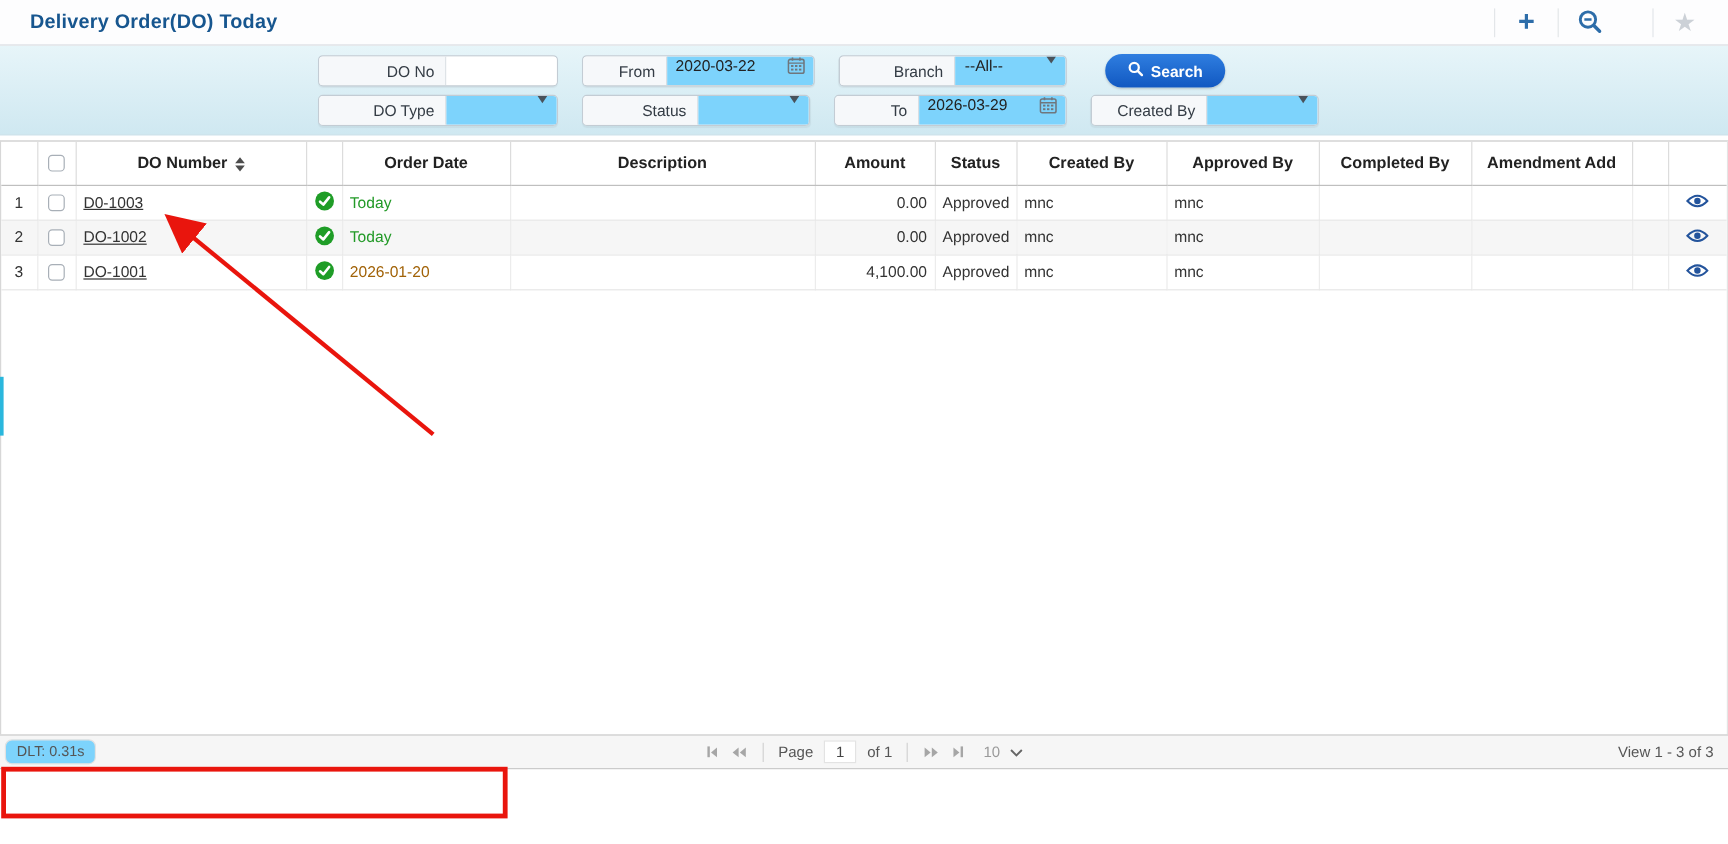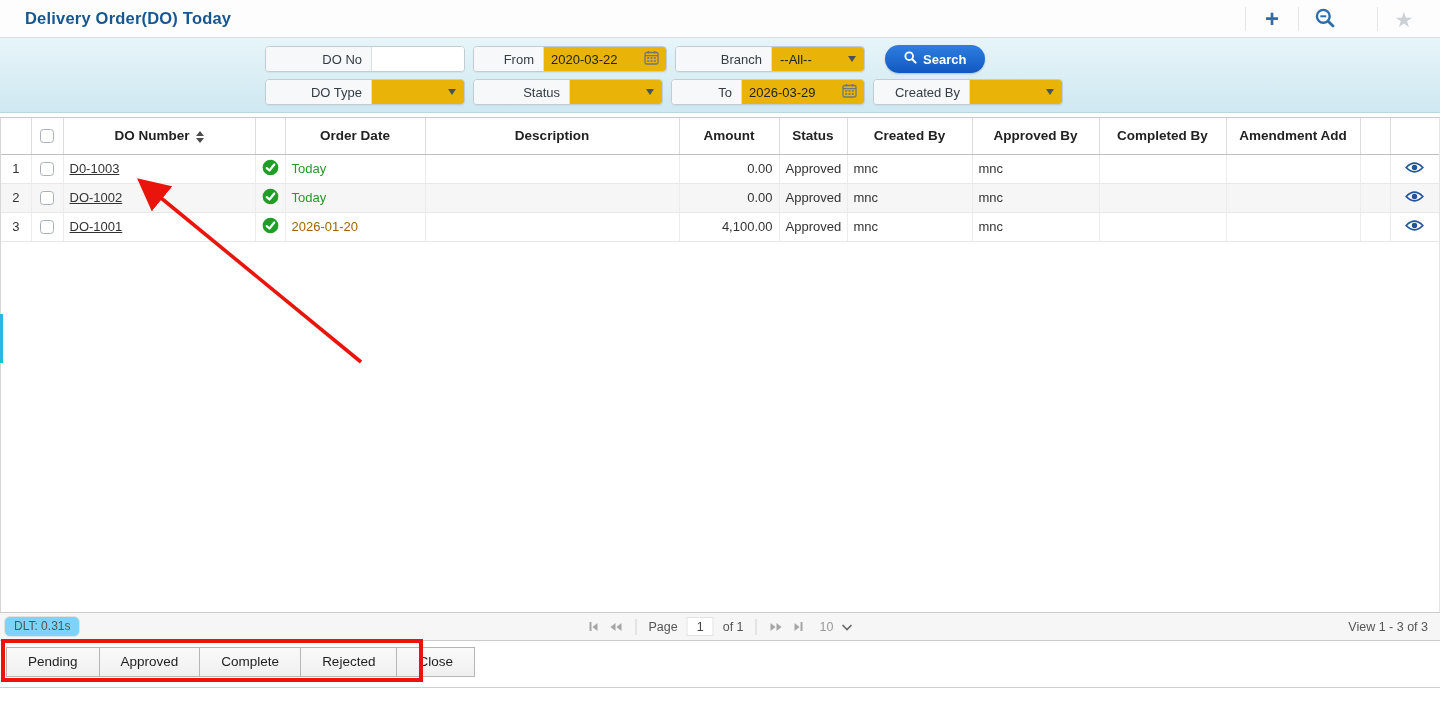--- a/index.html
+++ b/index.html
@@ -13,23 +13,23 @@
   .page-title { font-size:16.5px; font-weight:bold; color:#17568f; letter-spacing:.2px; }
   .title-actions { position:absolute; right:10px; top:0; height:38px; display:flex; align-items:center; }
   .hsep { width:1px; height:24px; background:#e3e6e9; }
   .icon-btn { background:none; border:none; width:52px; height:34px; display:flex; align-items:center; justify-content:center; cursor:pointer; }
   .plus-glyph { font-size:24px; font-weight:bold; color:#2d6da9; line-height:1; }
   .star-glyph { font-size:21px; color:#ccd1d7; line-height:1; }
 
   
   .filterbar { height:75px; background:linear-gradient(#e7f5f9,#cfe8f1); border-bottom:1px solid #b9d7e3; padding:8px 0 0 265px; }
   .frow { display:flex; align-items:center; height:26px; margin-bottom:7px; }
-  .fgroup { display:flex; height:26px; border:1px solid #c3ccd4; border-radius:4px; background:#fff; overflow:hidden; margin-right:8px; box-shadow:0 1px 1px rgba(0,0,0,.05); }
+  .fgroup { display:flex; height:26px; border:1px solid #c3ccd4; border-radius:4px; background:#fff; overflow:hidden; margin-right:20px; box-shadow:0 1px 1px rgba(0,0,0,.05); }
   .flabel { display:flex; align-items:center; justify-content:flex-end; background:#f6f8fa; padding:0 9px; font-size:13px; color:#343c45; border-right:1px solid #d8dee3; }
-  .fctrl { display:flex; align-items:center; background:#eab308; position:relative; }
+  .fctrl { display:flex; align-items:flex-start; background:#7dd3fc; position:relative; }
   input.finput { border:none; outline:none; height:100%; width:100%; padding:0 6px; font:13px "Liberation Sans",sans-serif; color:#222; }
   .fselect { justify-content:space-between; padding:0 8px; cursor:pointer; }
   .fdate { justify-content:space-between; padding:0 7px; cursor:pointer; }
   .fvalue { font-size:13px; color:#222; white-space:nowrap; }
   .dd-arrow { width:0; height:0; border-left:4.5px solid transparent; border-right:4.5px solid transparent; border-top:6px solid #49525b; margin-left:6px; }
   .search-btn { display:flex; align-items:center; gap:6px; background:linear-gradient(#2f7ee0,#1158c1); border:none; border-radius:15px; height:28px; padding:0 19px; color:#fff; font-weight:bold; font-size:13px; margin-left:12px; cursor:pointer; box-shadow:0 1px 2px rgba(0,0,0,.2); font-family:"Liberation Sans",sans-serif; }
 
   .grid-spacer { height:4px; background:#fff; }
 
   
@@ -355,30 +355,20 @@
         <span>
           <svg width="11" height="7" viewBox="0 0 11 7">
               <polyline points="1,1 5.5,5.5 10,1" fill="none" stroke="#666" stroke-width="1.6"></polyline>
             </svg>
         </span>
       </span>
     </div>
     <div class="view-info">View 1 - 3 of 3</div>
   </div>
 
-  <div class="tabs-region">
-    <div class="tabsbar">
-      <div class="tab">Pending</div>
-      <div class="tab">Approved</div>
-      <div class="tab">Complete</div>
-      <div class="tab">Rejected</div>
-      <div class="tab">Close</div>
-    </div>
-    <div class="bottom-line"></div>
-  </div>
 
   <div class="annot-rect"></div>
   <svg class="annot-arrow" width="1440" height="703" viewBox="0 0 1440 703">
     <defs>
       <marker id="ah" markerWidth="9" markerHeight="9" refX="6.5" refY="4.5" orient="auto">
         <path d="M0,0 L9,4.5 L0,9 Z" fill="#e9150d"></path>
       </marker>
     </defs>
     <line x1="361" y1="362" x2="144" y2="184" stroke="#e9150d" stroke-width="3.6" marker-end="url(#ah)"></line>
   </svg>

